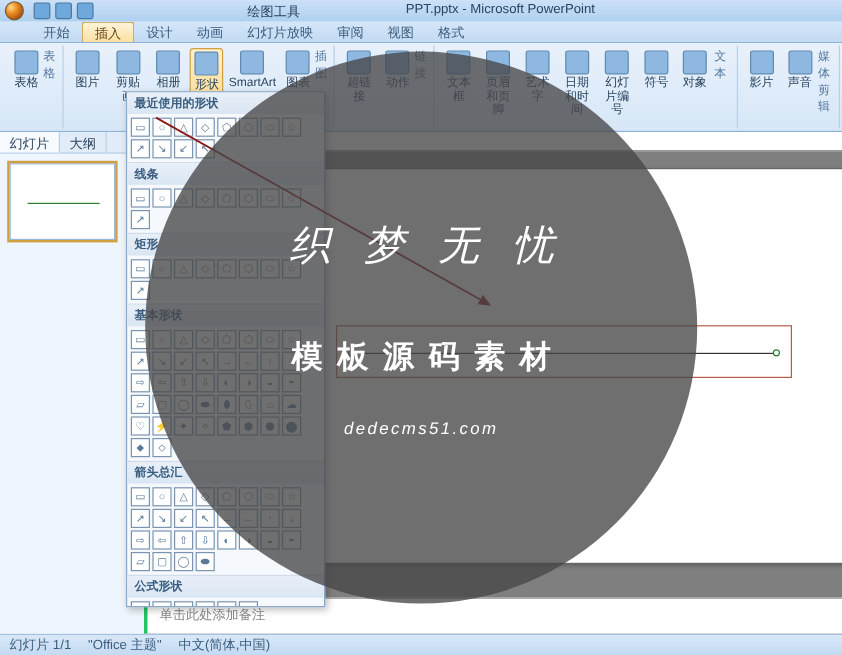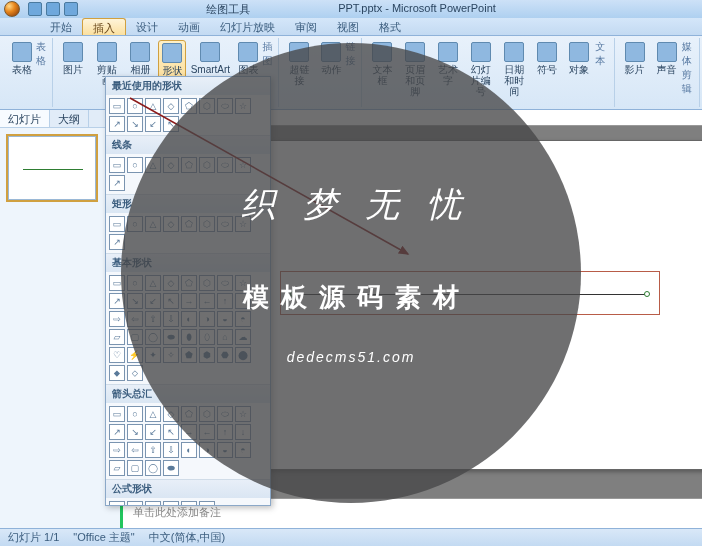--- a/index.html
+++ b/index.html
@@ -2,21 +2,21 @@
 <html><head>
 <meta charset="utf-8">
 <style>
 *{margin:0;padding:0;box-sizing:border-box;font-family:"Microsoft YaHei",SimSun,Arial,sans-serif;font-size:11px}
 body{width:702px;height:546px;background:#fff;overflow:hidden;position:relative}
 .titlebar{height:18px;background:linear-gradient(#cde1f7,#aed0f0);display:flex;align-items:center;padding:0 4px;position:relative}
 .office-btn{width:16px;height:16px;border-radius:50%;background:radial-gradient(circle at 30% 30%,#ffd98a,#e8871e 40%,#a04e0f 80%);border:1px solid #7a5a30}
 .qat{display:flex;gap:4px;margin-left:8px}
 .qat-icon{width:14px;height:14px;background:#6fa8dc;border:1px solid #4a7a9f;border-radius:2px}
 .title-center{position:absolute;left:50%;transform:translateX(-50%);color:#2b4560;font-size:11px;display:flex;gap:88px}
-.tabs{height:18px;background:linear-gradient(#d4e6f9,#c3daf2);display:flex;padding-left:40px;border-bottom:1px solid #8fb2d9}
+.tabs{height:18px;background:linear-gradient(#d4e6f9,#c3daf2);display:flex;padding-left:26px;border-bottom:1px solid #8fb2d9}
 .tab{padding:2px 10px;color:#3b5d7e;cursor:pointer}
 .tab.active{background:linear-gradient(#fef4d9,#fbe0a0);border:1px solid #d0a040;border-bottom:none;border-radius:3px 3px 0 0;color:#6b4a1e}
 .ribbon{height:74px;background:linear-gradient(#e8f1fb,#d7e7f7);display:flex;border-bottom:1px solid #8fb2d9;padding:2px}
 .group{border-right:1px solid #b8d0e8;padding:2px 6px 0;display:flex;flex-direction:row;justify-content:flex-end}
 .group-items{display:flex;gap:4px}
 .rbtn{display:flex;flex-direction:column;align-items:center;padding:2px;cursor:pointer;min-width:28px}
 .rbtn.active{background:linear-gradient(#fef0c8,#fbd480);border:1px solid #d0a040;border-radius:3px}
 .rbtn-icon{width:20px;height:20px;background:#8fb8e0;border:1px solid #5f8ab0;border-radius:2px;margin-bottom:2px}
 .rbtn-label{font-size:10px;color:#2b4560;text-align:center;line-height:11px}
 .group-label{font-size:10px;color:#5577a0;text-align:center;padding-bottom:1px}
@@ -139,25 +139,25 @@
         <div class="rbtn">
           <div class="rbtn-icon"></div>
           <div class="rbtn-label">页眉和页脚</div>
         </div>
         <div class="rbtn">
           <div class="rbtn-icon"></div>
           <div class="rbtn-label">艺术字</div>
         </div>
         <div class="rbtn">
           <div class="rbtn-icon"></div>
+          <div class="rbtn-label">日期和时间</div>
+        </div>
+        <div class="rbtn">
+          <div class="rbtn-icon"></div>
           <div class="rbtn-label">幻灯片编号</div>
-        </div>
-        <div class="rbtn">
-          <div class="rbtn-icon"></div>
-          <div class="rbtn-label">日期和时间</div>
         </div>
         <div class="rbtn">
           <div class="rbtn-icon"></div>
           <div class="rbtn-label">符号</div>
         </div>
         <div class="rbtn">
           <div class="rbtn-icon"></div>
           <div class="rbtn-label">对象</div>
         </div>
       </div>

